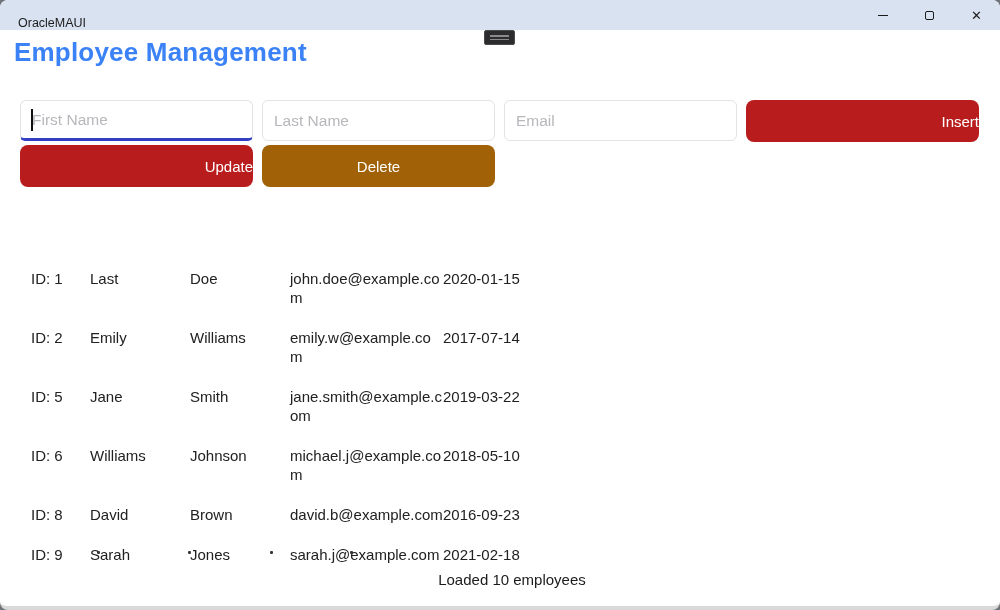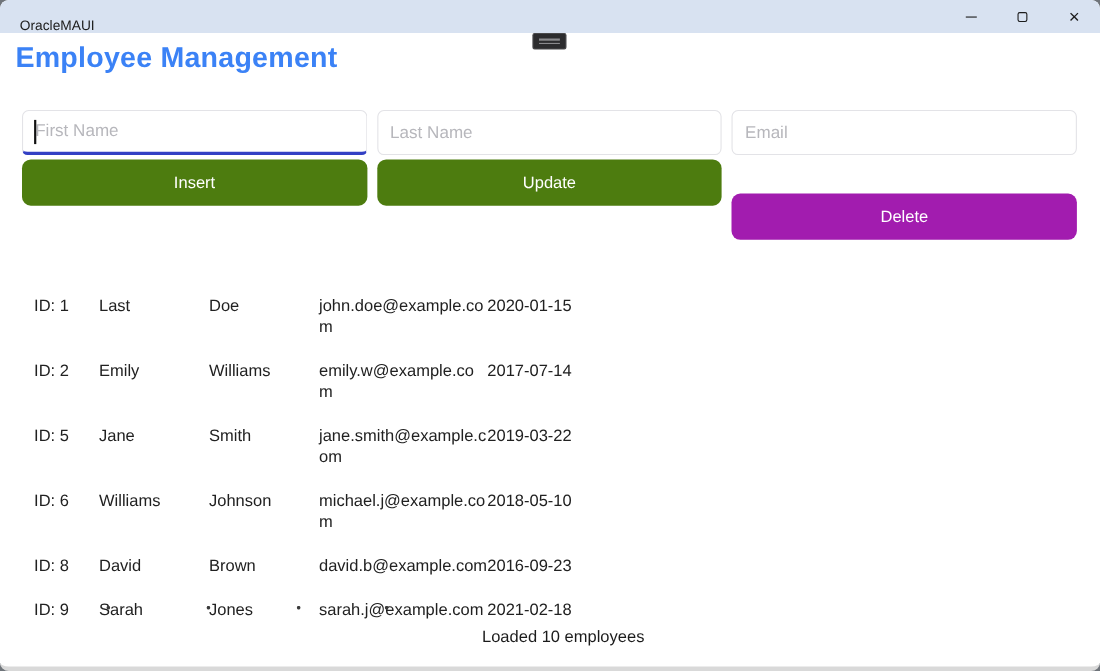--- a/index.html
+++ b/index.html
@@ -49,21 +49,21 @@
   
   .heading {
     position: absolute; left: 14px; top: 37px;
     font-size: 26px; font-weight: bold; color: #3b82f6;
     letter-spacing: 0.2px;
   }
   
   .form-grid {
     position: absolute; left: 20px; top: 100px; width: 959px;
     display: grid;
-    grid-template-columns: 1fr 1fr 1fr;
+    grid-template-columns: 1fr 1fr 1fr 1fr;
     grid-template-rows: 41px 42px;
     column-gap: 9px; row-gap: 4px;
   }
   .text-input {
     height: 41px; width: 100%;
     border: 1px solid #e3e3e7; border-radius: 6px;
     background: #ffffff;
     font-family: "Liberation Sans", sans-serif;
     font-size: 15.5px; color: #202020;
     padding: 0 11px;
@@ -79,22 +79,22 @@
     position: absolute; left: 11px; top: 9px;
     width: 1.5px; height: 22px; background: #111;
   }
   .btn {
     height: 42px; width: 100%;
     border: none; border-radius: 8px;
     color: #ffffff; font-size: 15px;
     font-family: "Liberation Sans", sans-serif;
     cursor: default;
   }
-  .btn-insert, .btn-update { background: #4d7c0f; }
-  .btn-delete { background: #a21caf; margin-top: 31px; }
+  .btn-insert, .btn-update { background: #b91c1c; text-align: right; }
+  .btn-delete { background: #a16207; }
   
   .emp-list {
     position: absolute; left: 0; right: 0; top: 229px; height: 326px;
     overflow: hidden;
     padding: 7px 0 0 31px;
     margin-top: 33px;
   }
   .emp-row {
     display: grid;
     grid-template-columns: 59px 100px 100px 153px auto;

